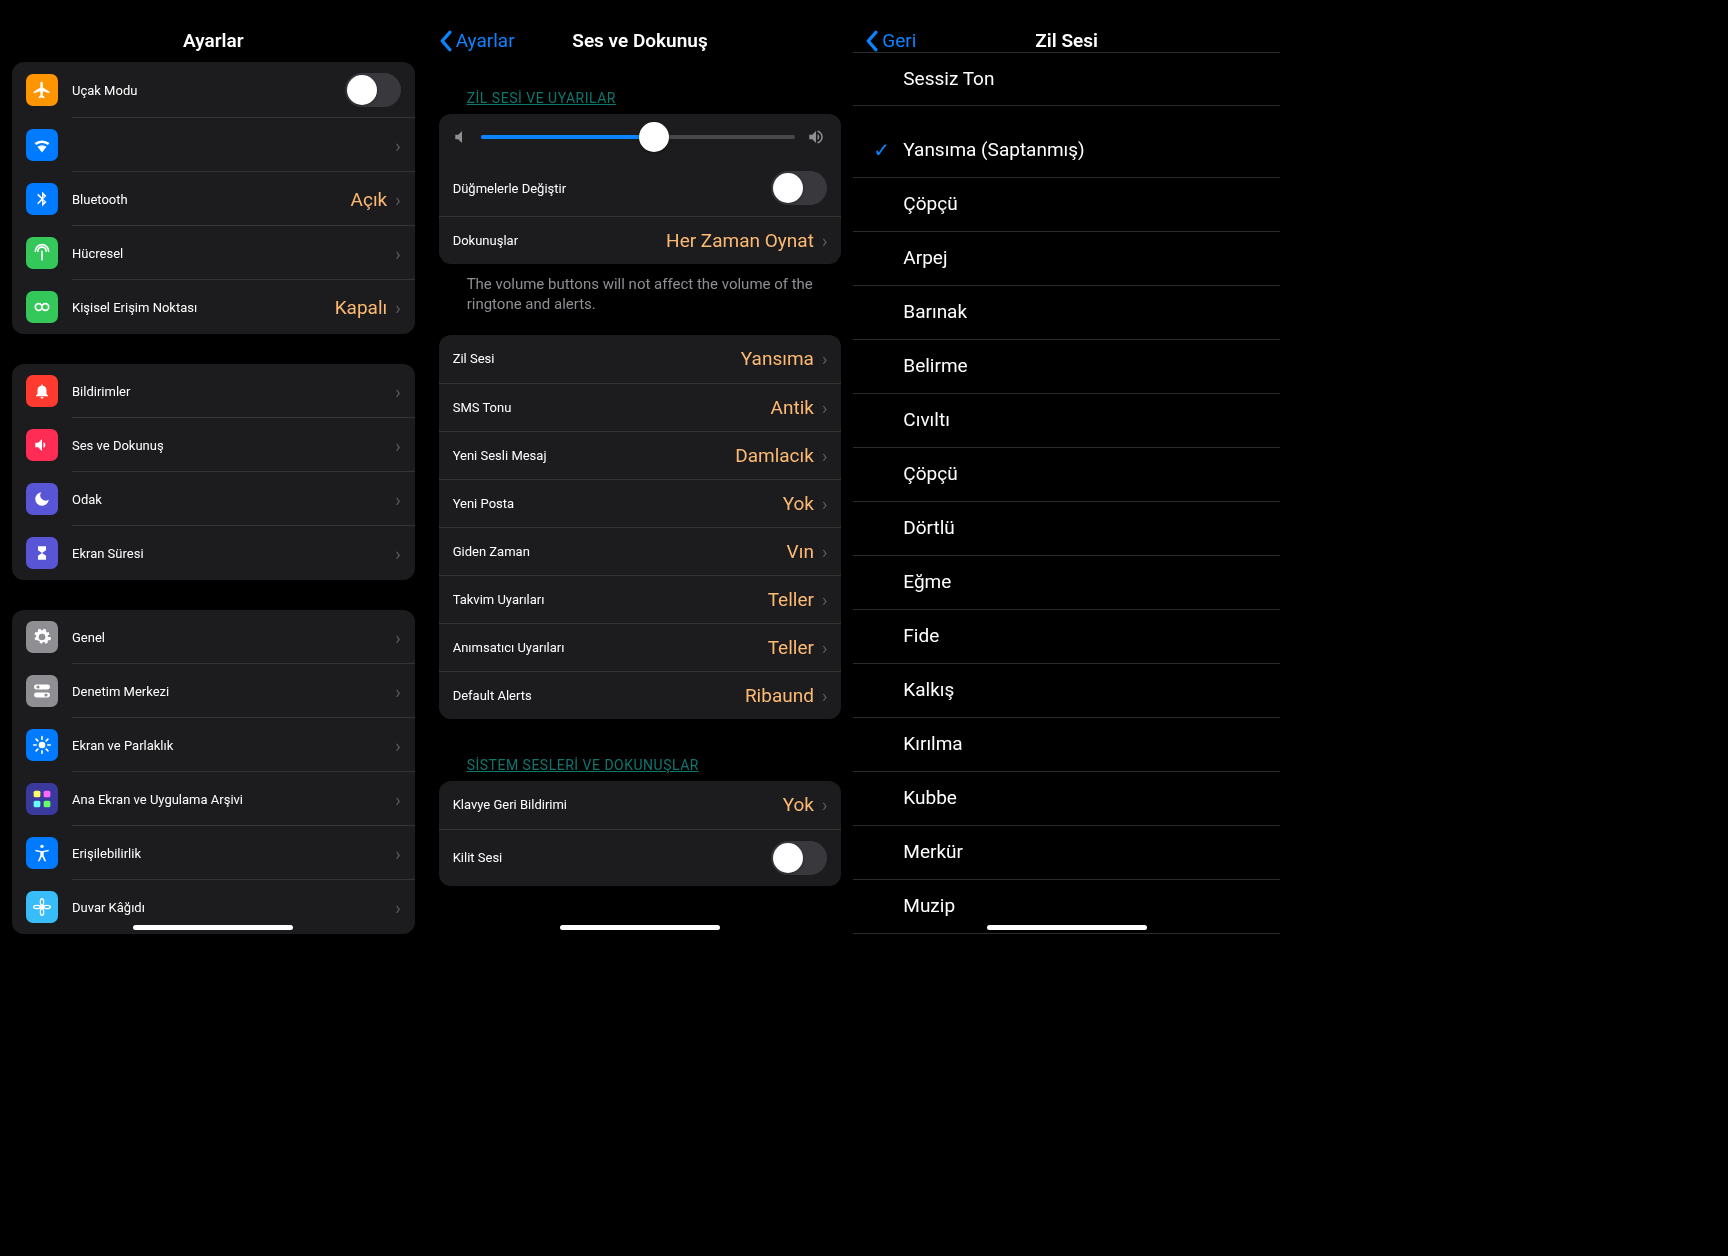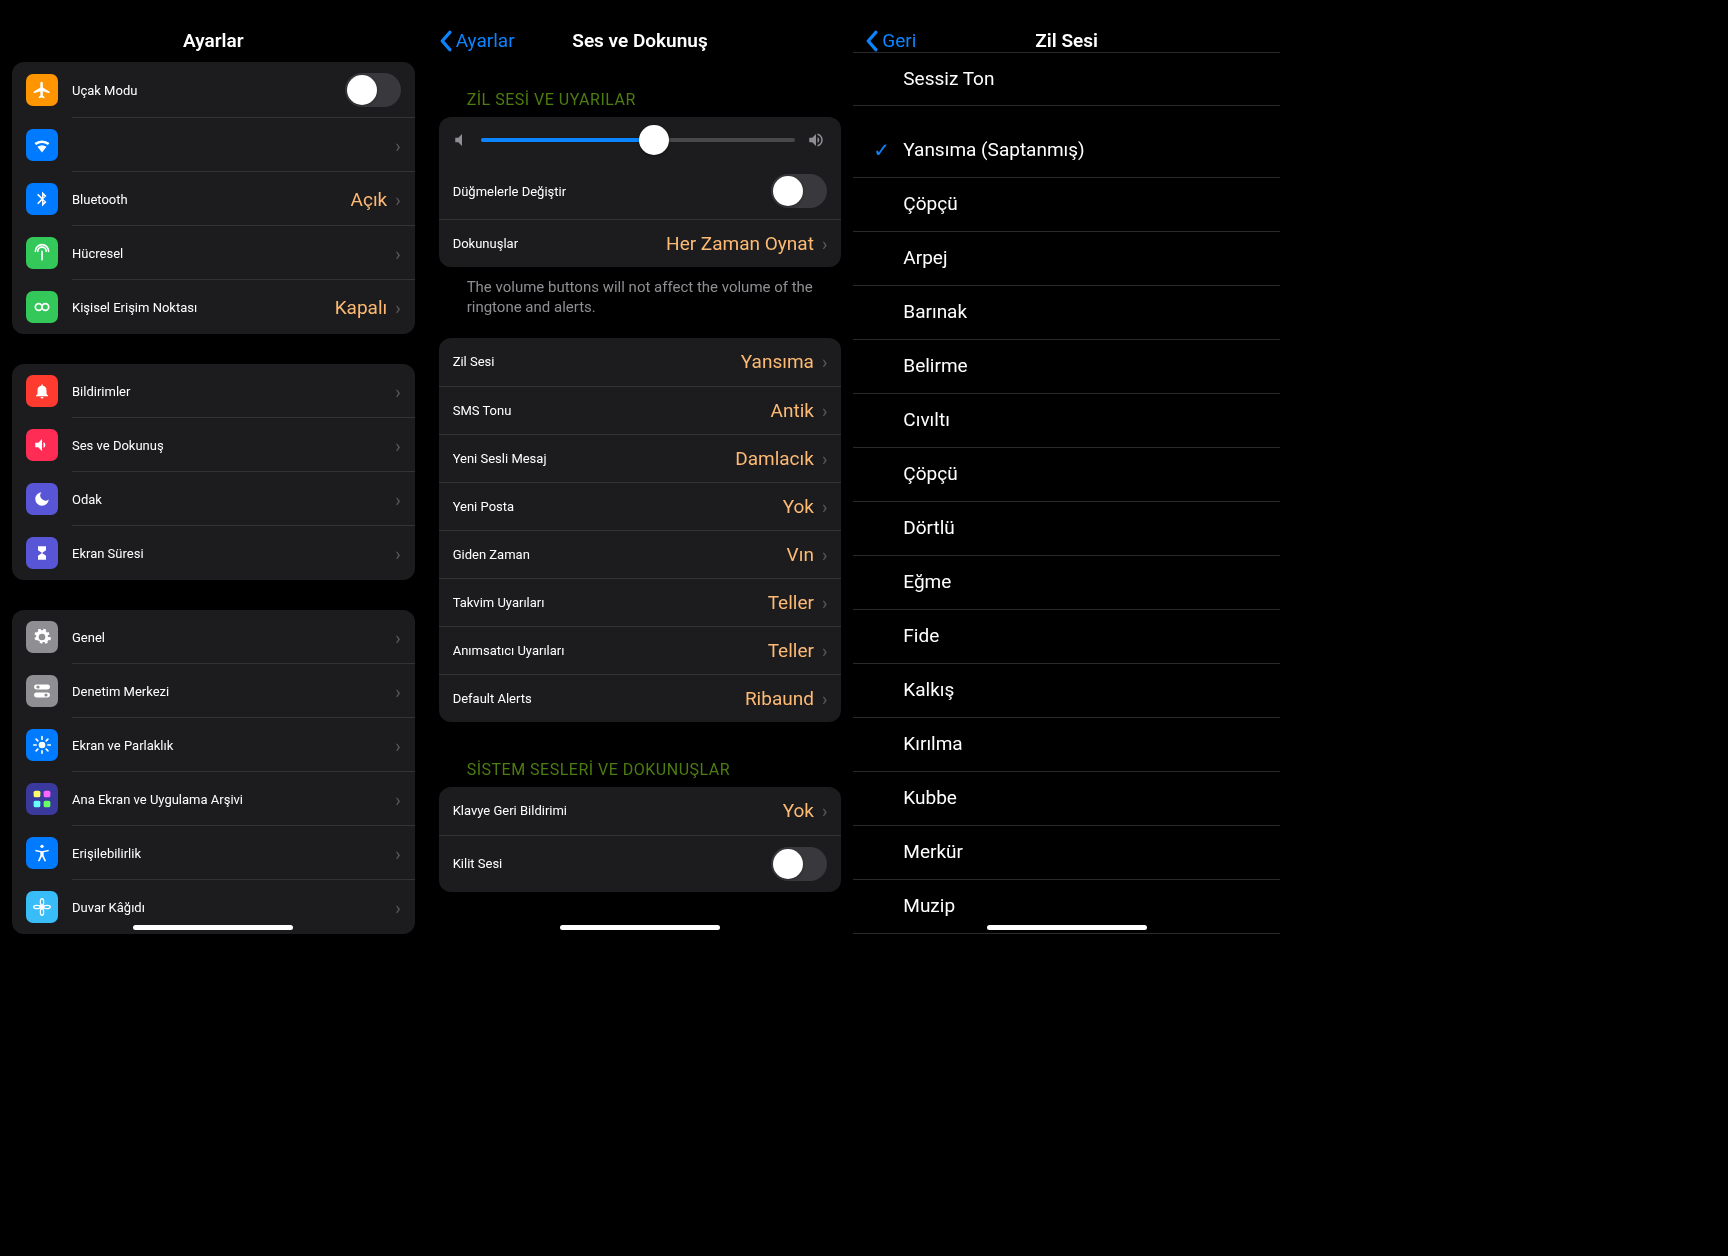--- a/index.html
+++ b/index.html
@@ -102,25 +102,26 @@
     width: 30px;
     height: 30px;
     background: #fff;
     border-radius: 50%;
     position: absolute;
     top: 2px;
     left: 2px;
     box-shadow: 0 1px 3px rgba(0,0,0,.3);
   }
   .section-header {
-    color: #4d7c0f;
-    font-size: 16px;
+    color: #0f766e;
+    font-size: 14px;
     letter-spacing: 0.5px;
     padding: 8px 28px 8px 28px;
     text-transform: uppercase;
+    text-decoration: underline;
   }
   .footer-note {
     color: #8e8e93;
     font-size: 15px;
     padding: 10px 28px 20px 28px;
     line-height: 1.35;
   }
   .slider-row {
     display: flex;
     align-items: center;

